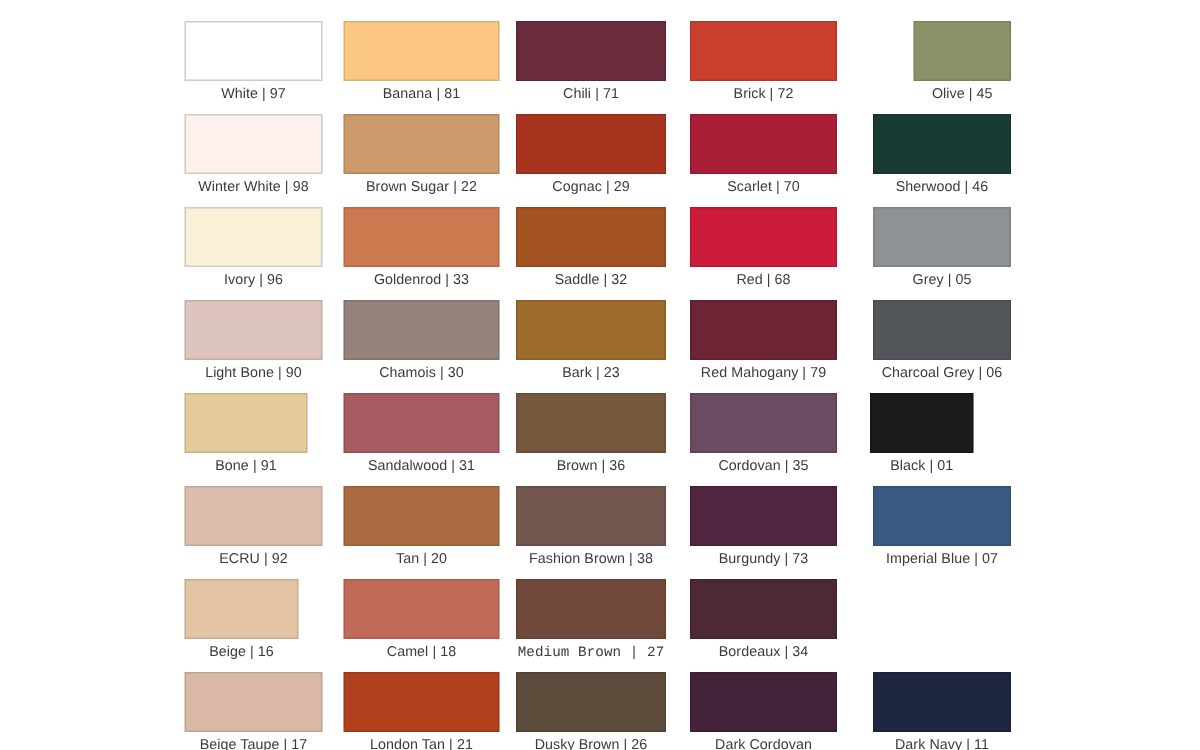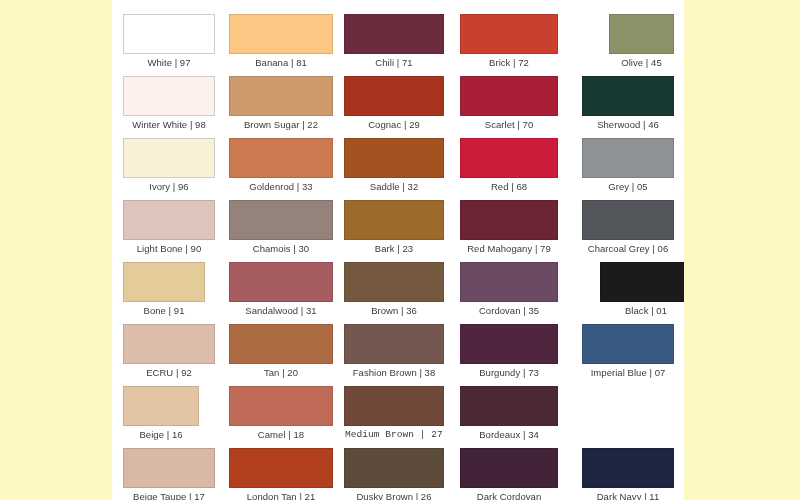--- a/index.html
+++ b/index.html
@@ -48,21 +48,21 @@
     line-height:11.5px;
     color:#3b3b3b;
     text-align:center;
     white-space:pre-line;
     letter-spacing:0.05px;
   }
 </style>
 </head>
 <body>
 
-<div id="page" style="background: #fef9c3;">
+<div id="page" style="background: #ffffff;">
   <div id="sheet" style="background: rgb(255, 255, 255);">
     <div id="grid">
         <div class="swatch-cell" style="left: 11px; top: 14px; width: 92px;">
           <div class="swatch light" style="background: rgb(255, 255, 255);"></div>
           <div class="swatch-label">White | 97</div>
         </div>
         <div class="swatch-cell" style="left: 117px; top: 14px; width: 104px;">
           <div class="swatch" style="background: rgb(251, 199, 130);"></div>
           <div class="swatch-label">Banana | 81</div>
         </div>
@@ -147,21 +147,21 @@
           <div class="swatch-label">Sandalwood | 31</div>
         </div>
         <div class="swatch-cell" style="left: 232px; top: 262px; width: 100px;">
           <div class="swatch" style="background: rgb(117, 89, 63);"></div>
           <div class="swatch-label">Brown | 36</div>
         </div>
         <div class="swatch-cell" style="left: 348px; top: 262px; width: 98px;">
           <div class="swatch" style="background: rgb(107, 74, 99);"></div>
           <div class="swatch-label">Cordovan | 35</div>
         </div>
-        <div class="swatch-cell" style="left: 488px; top: 262px; width: 92px;">
+        <div class="swatch-cell" style="left: 468px; top: 262px; width: 69px;">
           <div class="swatch" style="background: rgb(28, 26, 27);"></div>
           <div class="swatch-label">Black | 01</div>
         </div>
         <div class="swatch-cell" style="left: 11px; top: 324px; width: 92px;">
           <div class="swatch" style="background: rgb(220, 188, 171);"></div>
           <div class="swatch-label">ECRU | 92</div>
         </div>
         <div class="swatch-cell" style="left: 117px; top: 324px; width: 104px;">
           <div class="swatch" style="background: rgb(172, 107, 67);"></div>
           <div class="swatch-label">Tan | 20</div>

